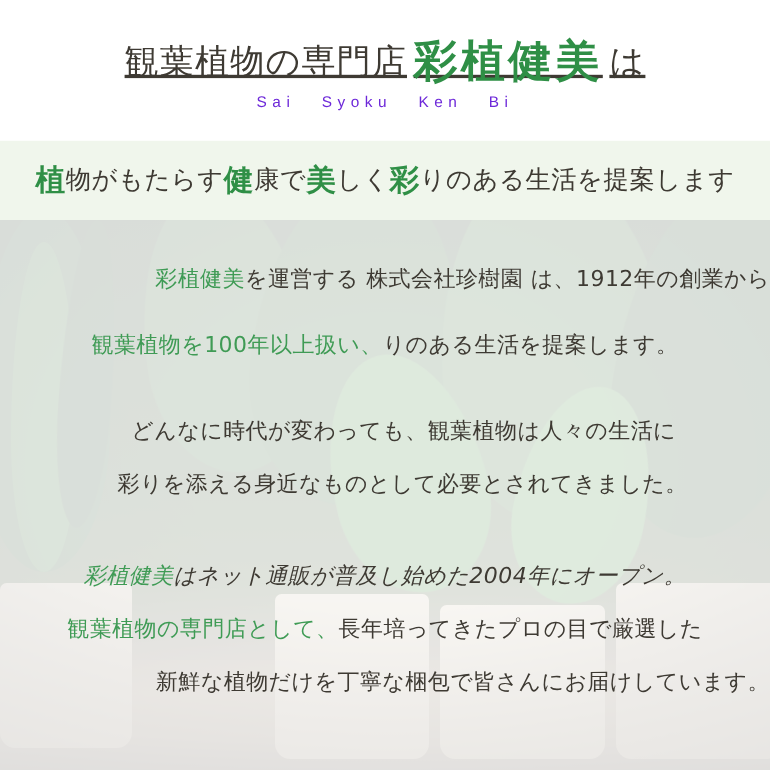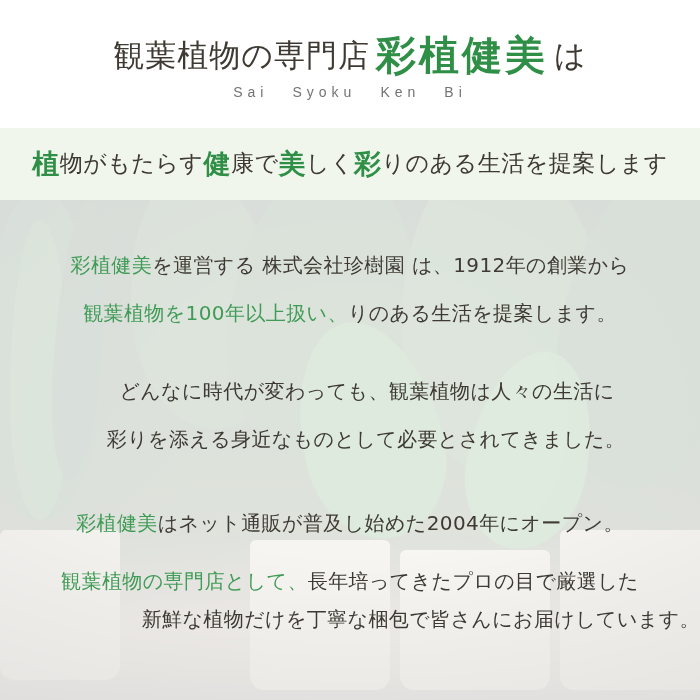--- a/index.html
+++ b/index.html
@@ -87,38 +87,39 @@
   .headline {
     position: absolute;
     left: 0;
     top: 28px;
     width: 700px;
     text-align: center;
     white-space: nowrap;
     font-size: 31px;
     letter-spacing: 1px;
     color: #3e3a33;
+    text-decoration: underline;
   }
   .headline .brand {
     font-size: 40px;
     font-weight: bold;
     color: #2f8f46;
     letter-spacing: 3px;
     vertical-align: -3px;
     margin: 0 6px;
   }
   .romaji {
     position: absolute;
     left: 0;
     top: 84px;
     width: 700px;
     text-align: center;
     font-size: 14px;
     letter-spacing: 5px;
-    color: #737373;
+    color: #6d28d9;
     font-family: "Liberation Sans", sans-serif;
   }
   .romaji span { margin: 0 12px; }
 
   
   .band {
     position: absolute;
     left: 0;
     top: 128px;
     width: 700px;
@@ -149,26 +150,26 @@
   .para {
     position: absolute;
     width: 700px;
     text-align: center;
     white-space: nowrap;
     color: #3e3a33;
     font-size: 20px;
     letter-spacing: 0.4px;
   }
   .para .g { color: #3f9b55; }
-  .p1 { top: 52px; }
+  .p1 { top: 40px; text-align: right; }
   .p2 { top: 100px; }
   .p3 { top: 178px; padding-left: 17px; }
   .p4 { top: 226px; padding-left: 16px; }
-  .p5 { top: 310px; }
-  .p6 { top: 368px; font-family: Liberation Serif, serif; }
+  .p5 { top: 310px; font-style: italic; }
+  .p6 { top: 358px; font-family: Liberation Serif, serif; }
   .p7 { top: 406px; text-align: right; }
 </style>
 </head>
 <body>
 
 <div class="page">
 
   <div class="photo-bg">
 
     <div class="leaf" style="left:-20px; top:-10px; width:120px; height:330px; background:#1f4d22;"></div>

